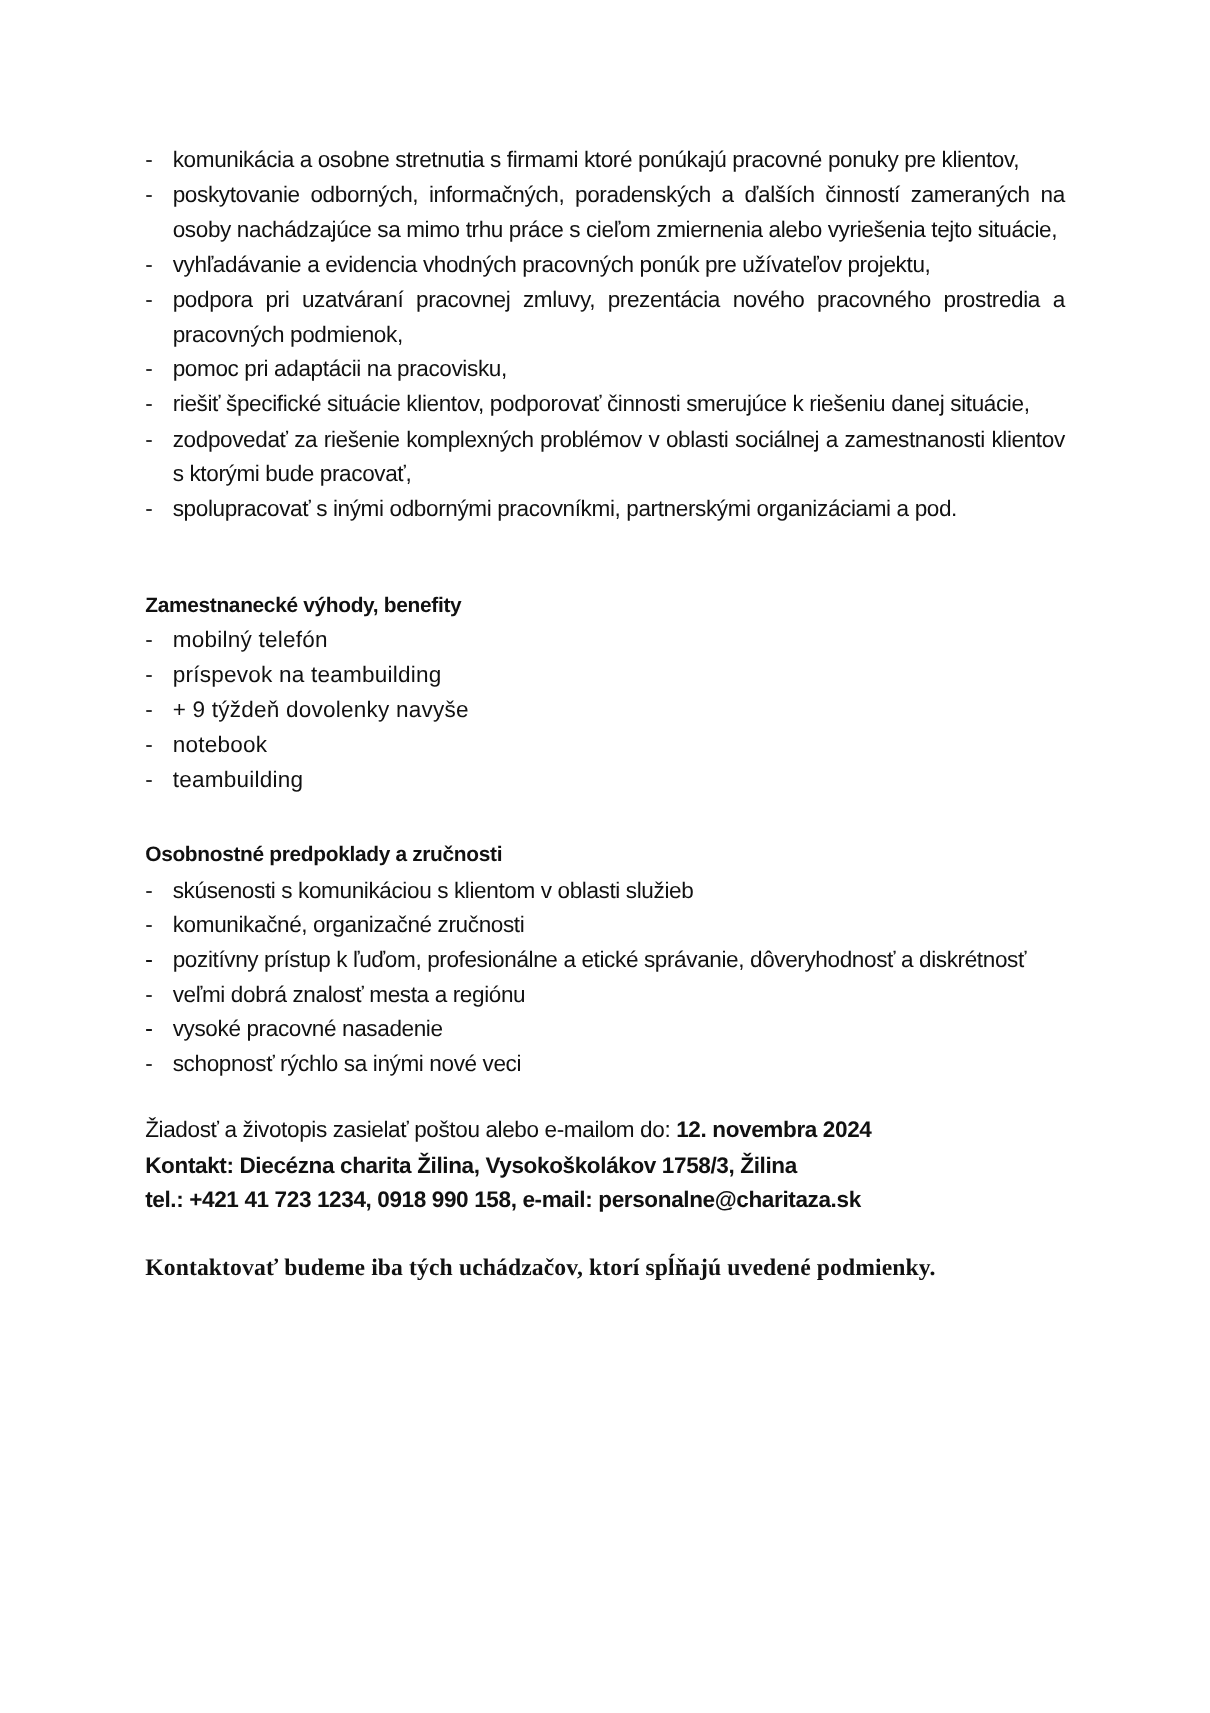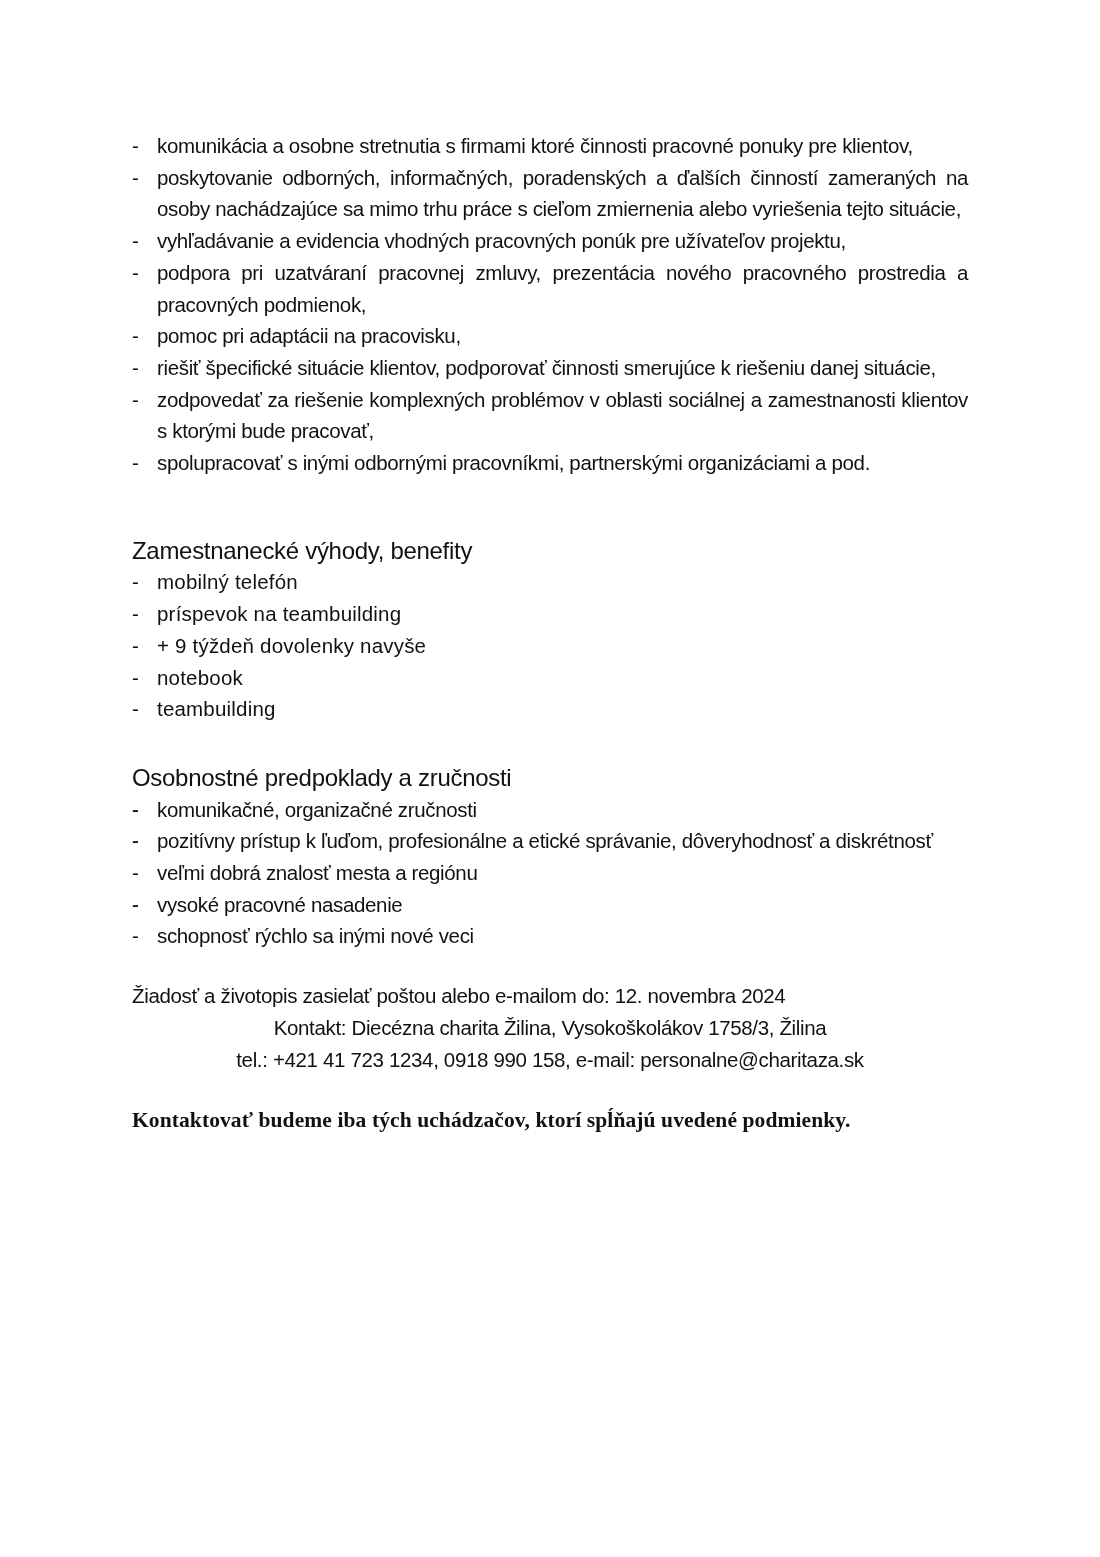--- a/index.html
+++ b/index.html
@@ -36,22 +36,22 @@
       letter-spacing: -0.35px;
       word-spacing: 0px;
       font-stretch: condensed;
     }
     .item .dash {
       position: absolute;
       left: 0;
       top: 0;
     }
     .section-title {
-      font-weight: normal;
-      font-size: 24px;
+      font-weight: bold;
+      font-size: 19px;
       line-height: 31.7px;
       letter-spacing: -0.3px;
     }
     .benefits {
       margin-top: 56px;
     }
     .benefits .item {
       position: relative;
       padding-left: 25px;
       font-size: 20.5px;
@@ -70,41 +70,40 @@
       text-align: justify;
       text-align-last: left;
     }
     .contact {
       margin-top: 28px;
       font-size: 20.5px;
       line-height: 31.7px;
       letter-spacing: -0.35px;
     }
     .contact .bold {
-      font-weight: normal;
-      text-align: center;
+      font-weight: bold;
     }
     .closing {
       margin-top: 30px;
       font-family: Liberation Serif, serif;
       font-weight: bold;
       font-size: 21.5px;
       line-height: 31px;
       text-align: justify;
       text-align-last: left;
       letter-spacing: 0.1px;
     }
   </style>
 </head>
 <body>
 
 <div class="page">
 
   <ul class="list duties">
-    <li class="item"><span class="dash">-</span><span>komunikácia a osobne stretnutia s  firmami ktoré činnosti pracovné ponuky pre klientov,</span></li>
+    <li class="item"><span class="dash">-</span><span>komunikácia a osobne stretnutia s  firmami ktoré ponúkajú pracovné ponuky pre klientov,</span></li>
     <li class="item"><span class="dash">-</span><span>poskytovanie odborných, informačných, poradenských a ďalších činností zameraných na osoby nachádzajúce sa mimo trhu práce s cieľom zmiernenia alebo vyriešenia tejto situácie,</span></li>
     <li class="item"><span class="dash">-</span><span>vyhľadávanie a evidencia vhodných pracovných ponúk pre užívateľov projektu,</span></li>
     <li class="item"><span class="dash">-</span><span>podpora pri uzatváraní pracovnej zmluvy, prezentácia nového pracovného prostredia a pracovných podmienok,</span></li>
     <li class="item"><span class="dash">-</span><span>pomoc pri adaptácii na pracovisku,</span></li>
     <li class="item"><span class="dash">-</span><span>riešiť špecifické situácie klientov, podporovať činnosti smerujúce k riešeniu danej situácie,</span></li>
     <li class="item"><span class="dash">-</span><span>zodpovedať za riešenie komplexných problémov  v oblasti sociálnej a zamestnanosti klientov s ktorými bude pracovať,</span></li>
     <li class="item"><span class="dash">-</span><span>spolupracovať s inými odbornými pracovníkmi, partnerskými organizáciami a pod.</span></li>
   </ul>
 
   <div class="benefits">
@@ -114,21 +113,21 @@
       <li class="item"><span class="dash">-</span><span>príspevok na teambuilding</span></li>
       <li class="item"><span class="dash">-</span><span>+ 9 týždeň dovolenky navyše</span></li>
       <li class="item"><span class="dash">-</span><span>notebook</span></li>
       <li class="item"><span class="dash">-</span><span>teambuilding</span></li>
     </ul>
   </div>
 
   <div class="skills">
     <div class="section-title">Osobnostné predpoklady a zručnosti</div>
     <ul class="list">
-      <li class="item"><span class="dash">-</span></li>
+      <li class="item"><span class="dash">-</span><span>skúsenosti s komunikáciou s klientom v oblasti služieb</span></li>
       <li class="item"><span class="dash">-</span><span>komunikačné, organizačné zručnosti</span></li>
       <li class="item"><span class="dash">-</span></li>
       <li class="item"><span class="dash">-</span><span>pozitívny prístup k ľuďom, profesionálne a etické správanie, dôveryhodnosť a diskrétnosť</span></li>
       <li class="item"><span class="dash">-</span><span>veľmi dobrá znalosť mesta a regiónu</span></li>
       <li class="item"><span class="dash">-</span></li>
       <li class="item"><span class="dash">-</span><span>vysoké pracovné nasadenie</span></li>
       <li class="item"><span class="dash">-</span><span>schopnosť rýchlo sa inými nové veci</span></li>
     </ul>
   </div>
 

